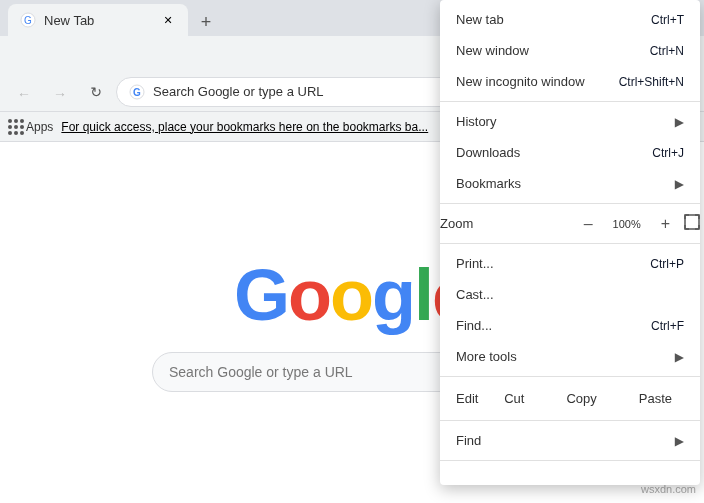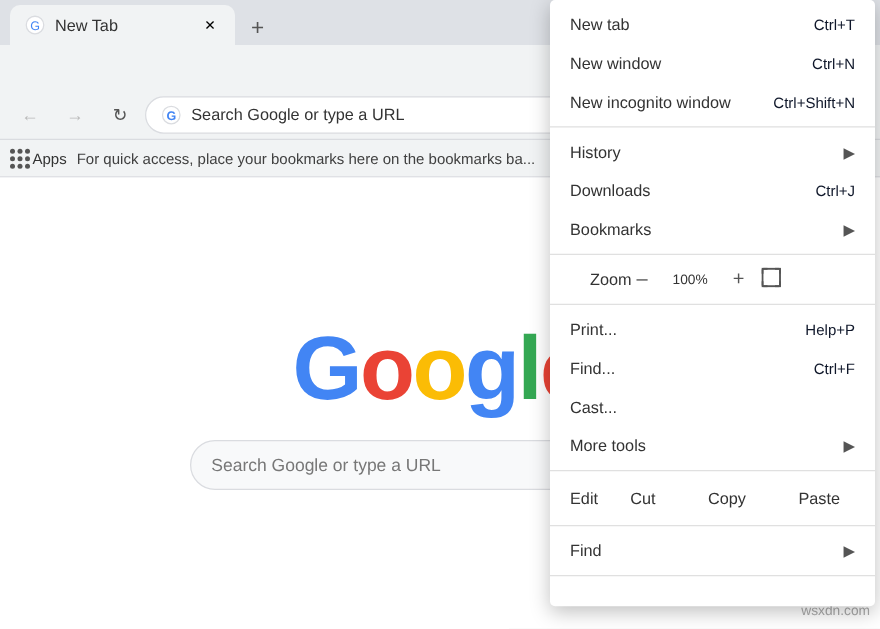--- a/index.html
+++ b/index.html
@@ -55,21 +55,21 @@
       border: 2px solid #d93025; border-radius: 50%;
     }
 
     .bookmarks-bar {
       display: flex; align-items: center; background: #f1f3f4; height: 30px; padding: 0 8px; gap: 8px;
       border-bottom: 1px solid #dadce0; font-size: 12px; color: #333;
     }
     .apps-icon { display: flex; align-items: center; gap: 2px; cursor: pointer; color: #555; }
     .apps-dots { display: grid; grid-template-columns: 4px 4px 4px; gap: 2px; }
     .dot { width: 4px; height: 4px; background: #555; border-radius: 50%; }
-    .bookmarks-text { color: #404040; font-size: 12px; }
+    .bookmarks-text { color: #000000; font-size: 12px; text-decoration: underline; }
 
     
     .main-content {
       position: relative; width: 100%; height: calc(503px - 36px - 36px - 40px - 30px);
       background: white; display: flex; align-items: center; justify-content: center; flex-direction: column; gap: 16px;
     }
 
     
     .google-logo { font-size: 72px; font-weight: bold; letter-spacing: -2px; display: flex; }
     .g-blue { color: #4285f4; }
@@ -90,21 +90,21 @@
       font-size: 13px; color: #333; padding: 4px 0;
     }
     .menu-item {
       display: flex; align-items: center; padding: 8px 16px; cursor: pointer; justify-content: space-between;
     }
     .menu-item.highlighted { background: #e8f0fe; outline: 2px solid #d93025; outline-offset: -2px; }
     .menu-shortcut { color: #0f172a; font-size: 12px; }
     .menu-arrow { color: #555; font-size: 12px; }
     .menu-divider { height: 1px; background: #e0e0e0; margin: 4px 0; }
     .zoom-control {
-      display: flex; align-items: center; padding: 6px 32px; justify-content: flex-start;
+      display: flex; align-items: center; padding: 6px 0; justify-content: space-between;
     }
     .zoom-row { display: flex; align-items: center; gap: 10px; }
     .zoom-btn { cursor: pointer; font-size: 16px; color: #555; border: none; background: none; padding: 0 4px; }
     .zoom-value { font-size: 11px; min-width: 40px; text-align: center; }
     .fullscreen-btn { cursor: pointer; font-size: 14px; border: none; background: none; }
 
     .edit-row {
       display: flex; align-items: center; padding: 6px 16px; justify-content: space-between;
     }
     .edit-actions { display: flex; gap: 18px; }
@@ -251,28 +251,28 @@
             <polyline points="11,15 15,15 15,11" fill="none" stroke="#555" stroke-width="1.5"></polyline>
           </svg>
         </button>
       </div>
     </div>
 
     <div class="menu-divider"></div>
 
     <div class="menu-item">
       <span>Print...</span>
-      <span class="menu-shortcut">Help+P</span>
+      <span class="menu-shortcut">Ctrl+P</span>
+    </div>
+    <div class="menu-item">
+      <span>Cast...</span>
     </div>
     <div class="menu-item">
       <span>Find...</span>
       <span class="menu-shortcut">Ctrl+F</span>
-    </div>
-    <div class="menu-item">
-      <span>Cast...</span>
     </div>
     <div class="menu-item">
       <span>More tools</span>
       <span class="menu-arrow">▶</span>
     </div>
 
     <div class="menu-divider"></div>
 
     <div class="edit-row">
       <span>Edit</span>

